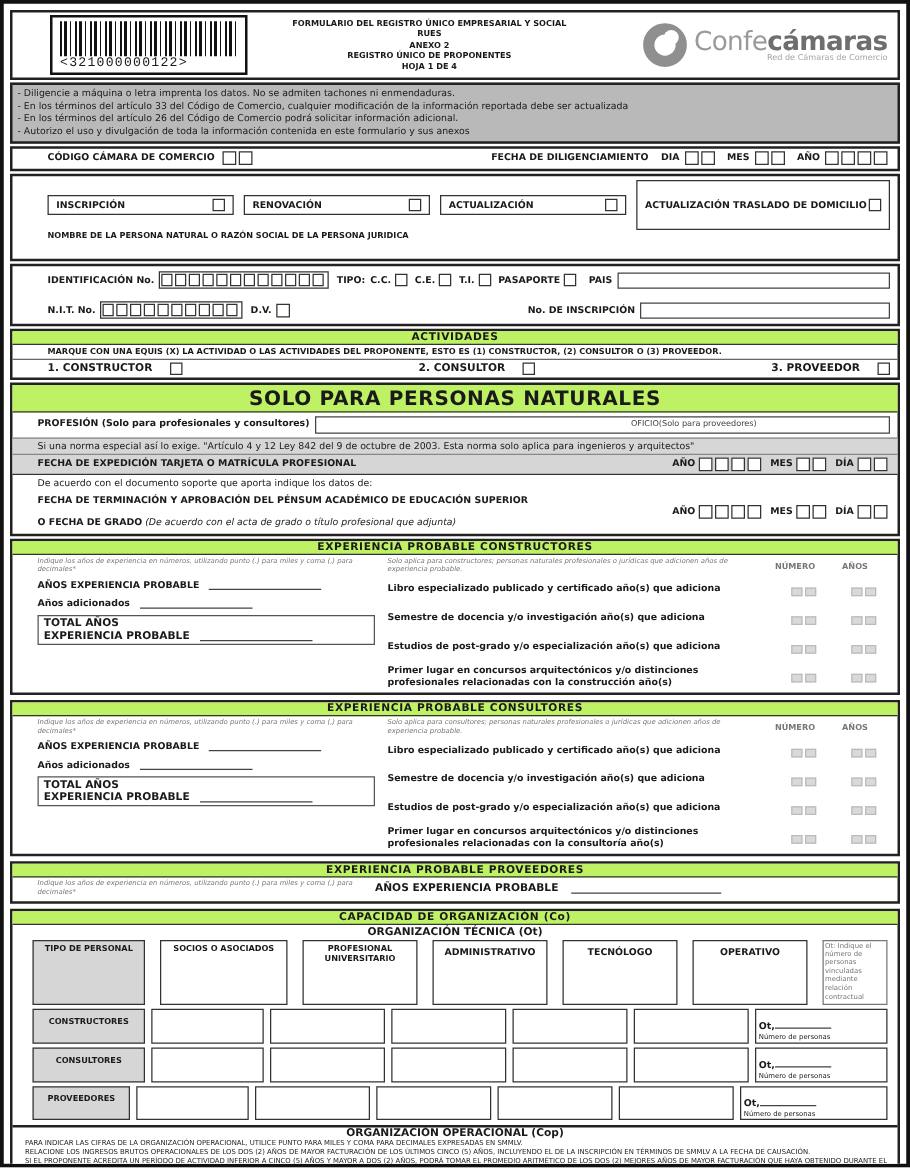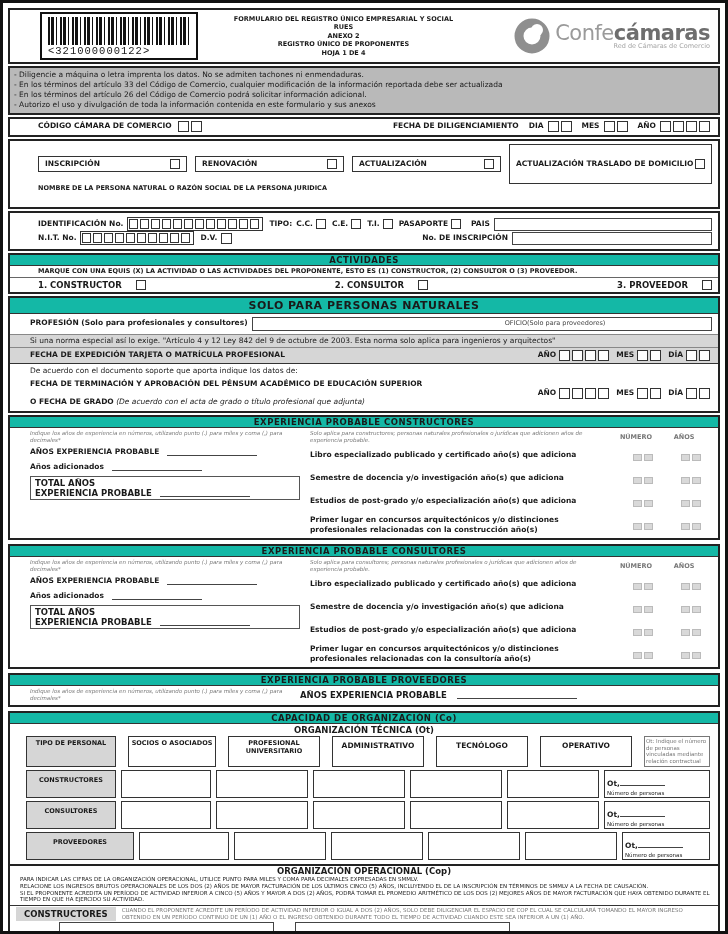--- a/index.html
+++ b/index.html
@@ -9,21 +9,21 @@
   .sec { border:2px solid #222; margin-top:2px; background:#fff; }
   .row { display:flex; align-items:center; }
   .bold { font-weight:bold; }
   .it { font-style:italic; }
   .t5 { font-size:5.5px; line-height:1.25; }
   .t6 { font-size:6.5px; line-height:1.3; }
   .t7 { font-size:7.5px; line-height:1.35; }
   .t8 { font-size:8.5px; }
   .t10 { font-size:10.5px; }
   .gray-note { color:#777; }
-  .bar { background:#14b8a6; border-bottom:1px solid #333; text-align:center; font-weight:bold; letter-spacing:.5px; }
+  .bar { background:#bef264; border-bottom:1px solid #333; text-align:center; font-weight:bold; letter-spacing:.5px; }
   .cb { display:inline-block; width:10px; height:10px; border:1.5px solid #333; background:#fff; vertical-align:middle; flex:none; }
   .digit { display:inline-block; width:11px; height:11px; border:1.5px solid #333; background:#fff; margin-right:2px; flex:none; }
   .digit.sm { width:9px; height:10px; }
   .ul { border-bottom:1.5px solid #444; height:9px; }
   .inbox { border:1.5px solid #444; background:#fff; height:13px; }
   .shade { display:inline-block; width:9px; height:7px; background:#d9d9d9; border:0.5px solid #bbb; margin-left:2px; }
   .sp { flex:1; }
   .paren { font-size:22px; font-weight:bold; line-height:1; padding:0 2px; }
   .graybg { background:#b9b9b9; }
   .ltgray { background:#d6d6d6; }
@@ -153,21 +153,21 @@
         <span class="cb"></span>
       <span style="width:6px;"></span>
       <span class="t7 bold">PASAPORTE</span>
         <span style="width:3px;"></span>
         <span class="cb"></span>
       <span style="width:10px;"></span>
       <span class="t7 bold">PAIS</span>
       <span style="width:4px;"></span>
       <span class="inbox" style="flex:1;"></span>
     </div>
-    <div class="row" style="margin-top:0;">
+    <div class="row" style="margin-top:10px;">
       <span class="t7 bold">N.I.T. No.</span>
       <span style="width:4px;"></span>
       <span class="row" style="border:1.5px solid #333; padding:1px;">
         <span class="digit sm"></span>
           <span class="digit sm"></span>
           <span class="digit sm"></span>
           <span class="digit sm"></span>
           <span class="digit sm"></span>
           <span class="digit sm"></span>
           <span class="digit sm"></span>
@@ -198,21 +198,21 @@
       <span style="width:14px;"></span>
         <span class="cb"></span>
       <span class="sp"></span>
       <span class="t8 bold">3.   PROVEEDOR</span>
       <span style="width:14px;"></span>
         <span class="cb"></span>
     </div>
   </div>
 
   <div class="sec">
-    <div class="bar" style="font-size:11px; padding:1px 0;text-align:center;">SOLO PARA PERSONAS NATURALES</div>
+    <div class="bar" style="font-size:16px; padding:1px 0;text-align:center;">SOLO PARA PERSONAS NATURALES</div>
     <div class="row" style="padding:3px 6px 3px 20px;">
       <span class="t7 bold">PROFESIÓN (Solo para profesionales y consultores)</span>
       <span style="width:4px;"></span>
       <span class="inbox row" style="flex:1; height:14px; position:relative;">
         <span class="t6" style="position:absolute; left:55%; color:#444;">OFICIO(Solo para proveedores)</span>
       </span>
     </div>
     <div class="t7 ltgray" style="padding:1px 6px 1px 20px; border-top:1px solid #888; border-bottom:1px solid #888;">Si una norma especial así lo exige. "Artículo 4 y 12 Ley 842 del 9 de octubre de 2003.  Esta norma solo aplica para ingenieros y arquitectos"</div>
     <div class="row ltgray" style="padding:2px 6px 2px 20px;">
       <span class="t7 bold">FECHA DE EXPEDICIÓN TARJETA O MATRÍCULA PROFESIONAL</span>
@@ -373,21 +373,21 @@
     </div>
   </div>
 
   <div class="sec" style="margin-top:4px;">
     <div class="bar t8">CAPACIDAD DE ORGANIZACIÓN (Co)</div>
 
     <div class="t8 bold" style="text-align:center; padding:1px 0;">ORGANIZACIÓN TÉCNICA (Ot)</div>
     <div style="padding:0 8px 4px 16px;">
       <div class="row" style="gap:12px; align-items:stretch;">
         <span class="t6 bold ltgray" style="width:90px; border:1.5px solid #333; text-align:center; padding:2px;">TIPO DE PERSONAL</span>
-        <span class="t6 bold" style="width:88px; border:1.5px solid #333; text-align:center; padding:2px;">SOCIOS O ASOCIADOS</span>
+        <span class="t6 bold" style="width:102px; border:1.5px solid #333; text-align:center; padding:2px;">SOCIOS O ASOCIADOS</span>
         <span class="t6 bold" style="width:92px; border:1.5px solid #333; text-align:center; padding:2px;">PROFESIONAL UNIVERSITARIO</span>
         <span class="t7 bold" style="width:92px; border:1.5px solid #333; text-align:center; padding:4px 2px;">ADMINISTRATIVO</span>
         <span class="t7 bold" style="width:92px; border:1.5px solid #333; text-align:center; padding:4px 2px;">TECNÓLOGO</span>
         <span class="t7 bold" style="width:92px; border:1.5px solid #333; text-align:center; padding:4px 2px;">OPERATIVO</span>
         <span class="t5 gray-note" style="flex:1; border:1px solid #777; padding:1px;">Ot: Indique el número de personas vinculadas mediante relación contractual</span>
       </div>
       <div class="row" style="gap:5px; margin-top:3px; align-items:stretch;">
         <span class="t6 bold ltgray" style="width:90px; border:1.5px solid #333; text-align:center; padding:5px 1px;">CONSTRUCTORES</span>
         <span style="width:90px; border:1.5px solid #333;"></span>
         <span style="width:92px; border:1.5px solid #333;"></span>
@@ -399,21 +399,21 @@
       <div class="row" style="gap:5px; margin-top:3px; align-items:stretch;">
         <span class="t6 bold ltgray" style="width:90px; border:1.5px solid #333; text-align:center; padding:5px 1px;">CONSULTORES</span>
         <span style="width:90px; border:1.5px solid #333;"></span>
         <span style="width:92px; border:1.5px solid #333;"></span>
         <span style="width:92px; border:1.5px solid #333;"></span>
         <span style="width:92px; border:1.5px solid #333;"></span>
         <span style="width:92px; border:1.5px solid #333;"></span>
         <span style="flex:1; border:1.5px solid #333; padding:0 2px;"><span class="t7 bold">Ot,</span><span class="ul" style="display:inline-block; width:45px;"></span><span class="t5" style="display:block;">Número de personas</span></span>
       </div>
       <div class="row" style="gap:5px; margin-top:3px; align-items:stretch;">
-        <span class="t6 bold ltgray" style="width:108px; border:1.5px solid #333; text-align:center; padding:5px 1px;">PROVEEDORES</span>
+        <span class="t6 bold ltgray" style="width:78px; border:1.5px solid #333; text-align:center; padding:5px 1px;">PROVEEDORES</span>
         <span style="width:90px; border:1.5px solid #333;"></span>
         <span style="width:92px; border:1.5px solid #333;"></span>
         <span style="width:92px; border:1.5px solid #333;"></span>
         <span style="width:92px; border:1.5px solid #333;"></span>
         <span style="width:92px; border:1.5px solid #333;"></span>
         <span style="flex:1; border:1.5px solid #333; padding:0 2px;"><span class="t7 bold">Ot,</span><span class="ul" style="display:inline-block; width:45px;"></span><span class="t5" style="display:block;">Número de personas</span></span>
       </div>
     </div>
 
     <div style="border-top:2px solid #222;">

